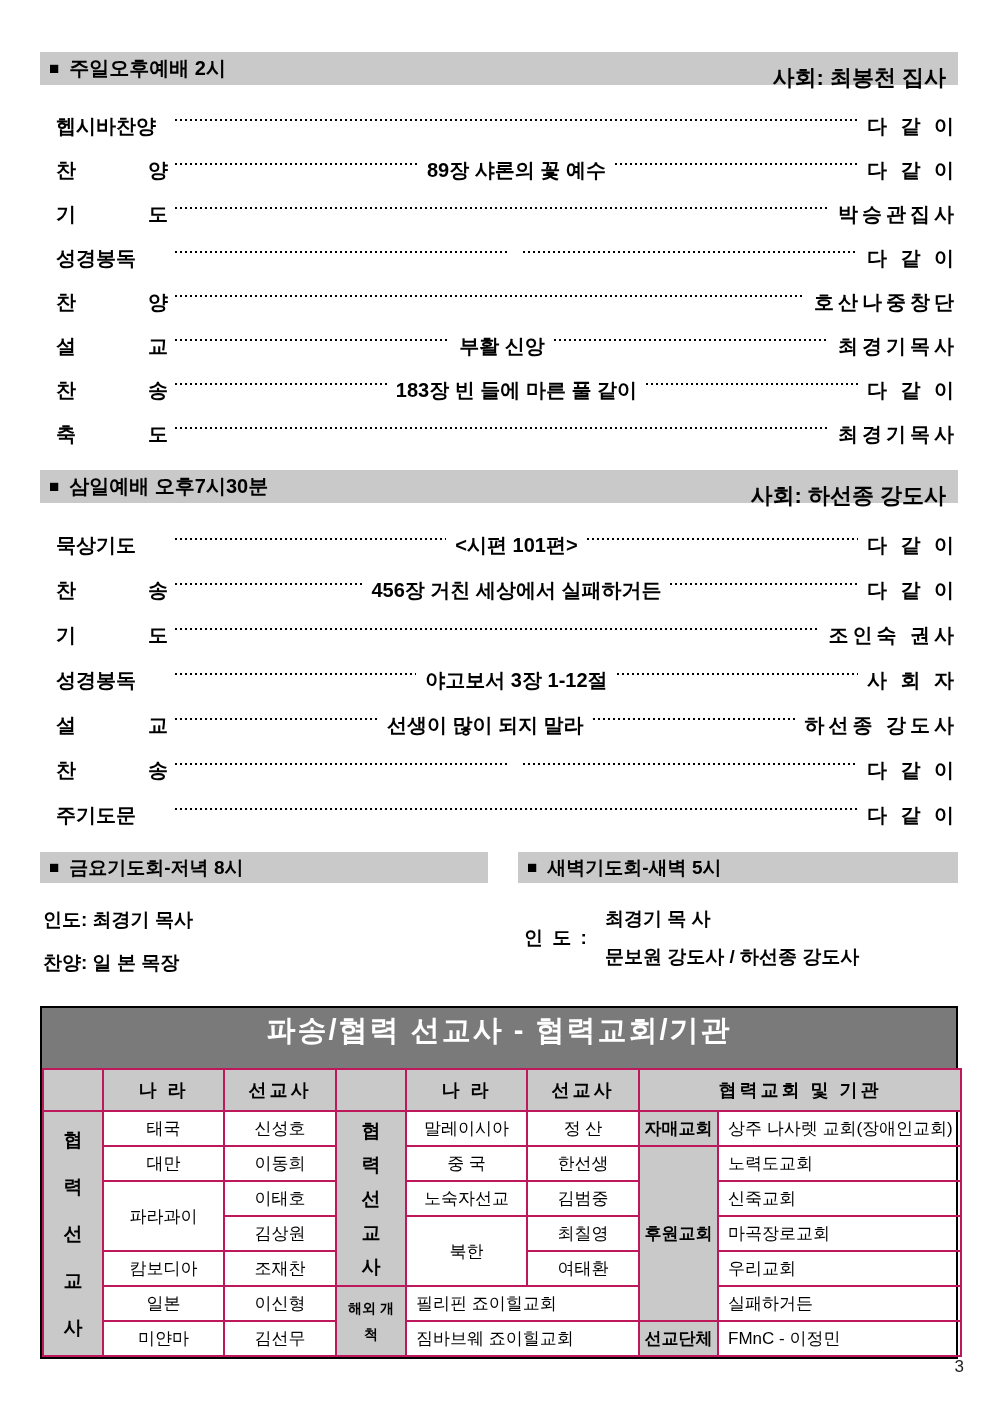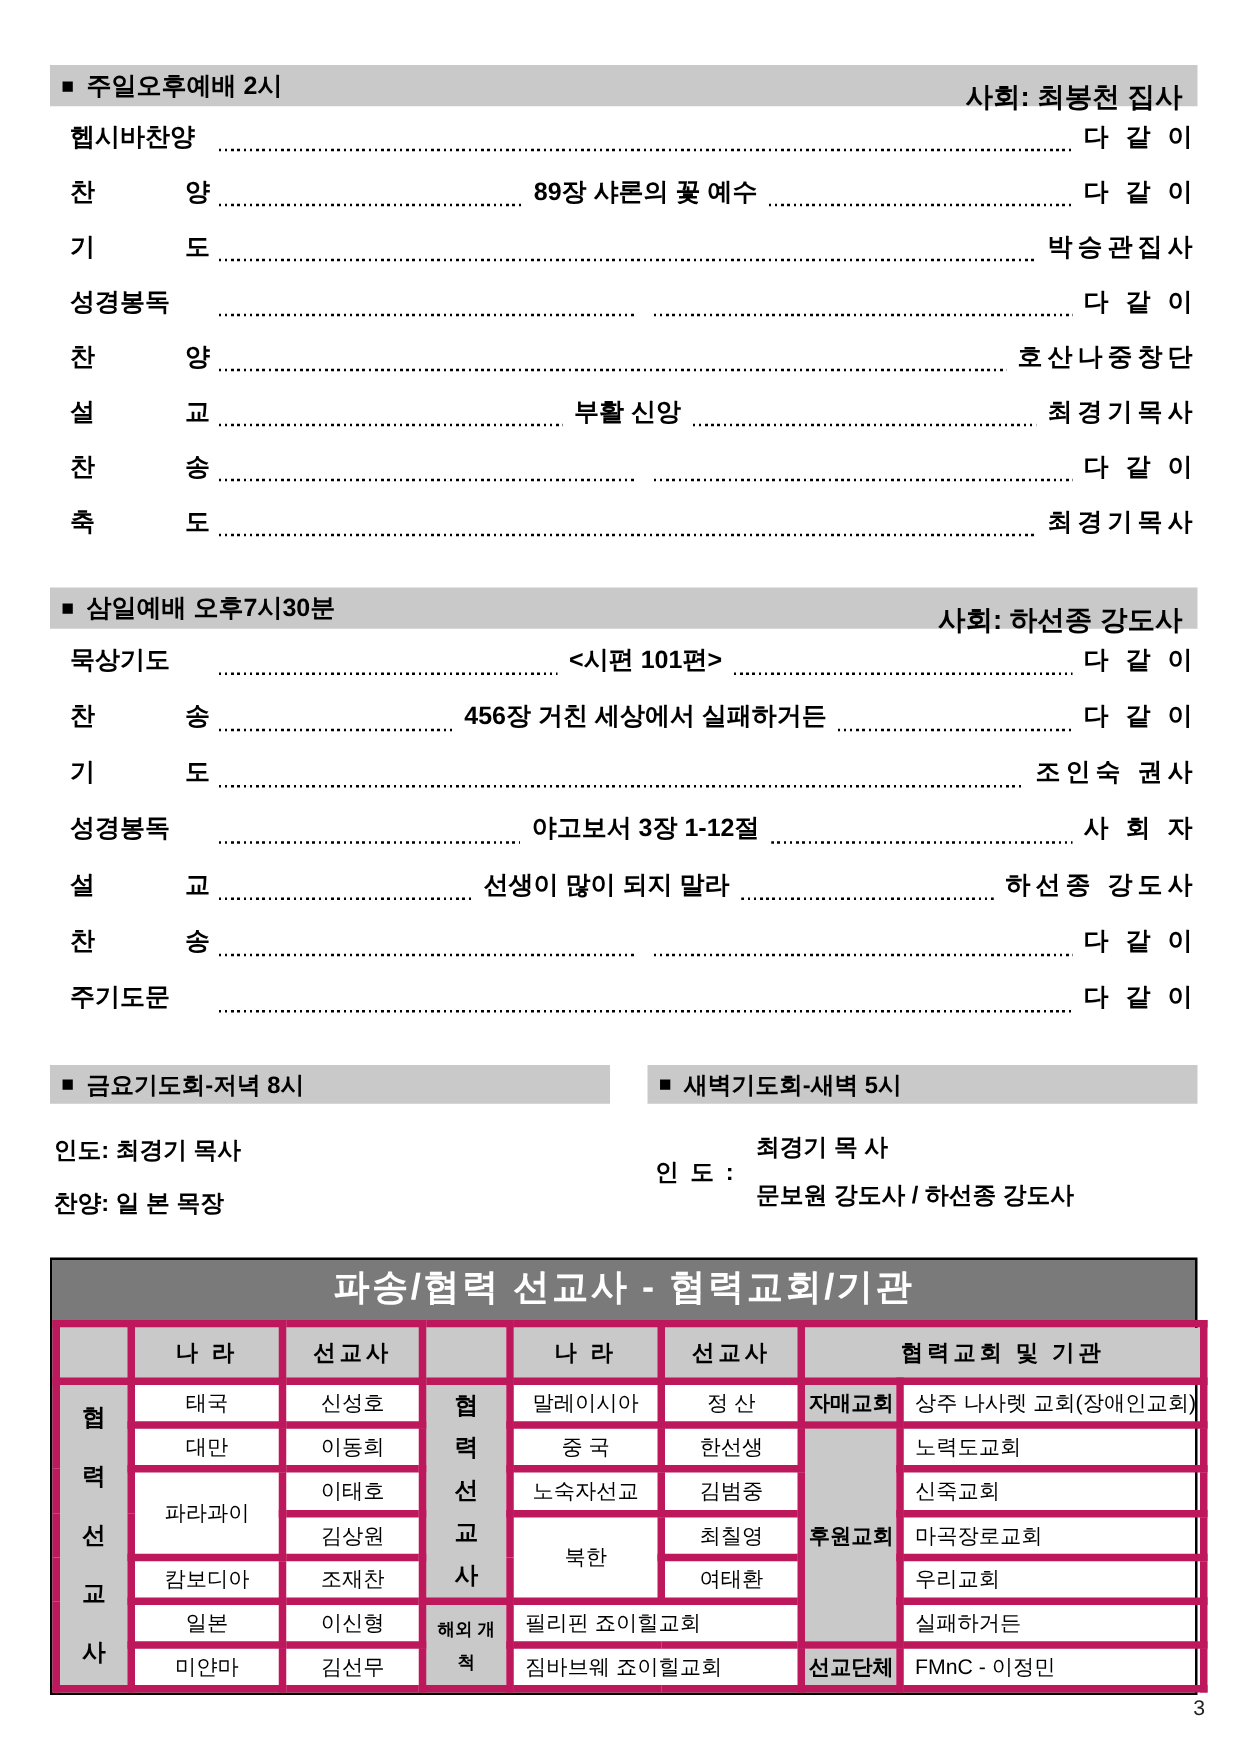--- a/index.html
+++ b/index.html
@@ -14,44 +14,44 @@
     background:#c9c9c9; display:flex; justify-content:space-between; align-items:center;
     height:33px; padding:0 12px 0 9px; font-weight:bold; font-size:20px;
   }
   .secleft { display:flex; align-items:center; }
   .bullet { font-size:17px; margin-right:10px; line-height:1; }
   .secright { font-size:22px;margin-top:18px; }
   .secbar.small { height:31px; font-size:19px; }
 
   
   .worship { padding:11px 0 0 16px; }
-  .wrow { display:flex; align-items:flex-start; height:44px; font-size:20px; font-weight:bold; }
+  .wrow { display:flex; align-items:flex-end; height:44px; font-size:20px; font-weight:bold; }
   .worship.second .wrow { height:45px; }
   .wlabel { flex:none; display:inline-block; width:112px; text-align:justify; text-align-last:justify; }
   .dots { flex:1; height:2px; margin:4px 7px 0 7px; align-self:center;
           background-image:repeating-linear-gradient(90deg,#000 0 2px,transparent 2px 5px); }
   .wcenter { flex:none; white-space:nowrap; padding:0 2px; }
   .wright { flex:none; text-align:right; letter-spacing:4px; white-space:pre; margin-left:2px; }
 
   
   .tworow { display:flex; margin-top:23px; }
   .colA { width:448px; flex:none; }
   .colB { flex:1; margin-left:30px; }
   .fline { margin:24px 0 0 3px; font-size:19px; font-weight:bold; }
   .fline + .fline { margin-top:17px; }
   .dawnrow { display:flex; align-items:center; margin-top:17px; }
   .dawnlabel { flex:none; font-size:19px; font-weight:bold; margin:0 16px 0 6px; letter-spacing:2px; }
   .dawnlines div { font-size:19px; font-weight:bold; line-height:38px; white-space:pre; }
 
   
   .mtable { margin-top:30px; border:2px solid #000; }
   .mtitle { background:#7a7a7a; color:#ffffff; text-align:center; font-weight:bold;
-            font-size:29px; height:48px; line-height:44px; letter-spacing:2px; }
+            font-size:29px; height:60px; line-height:44px; letter-spacing:2px; }
   table { border-collapse:collapse; table-layout:fixed; width:100%; }
-  th,td { border:6px solid #be185d; text-align:center; vertical-align:middle;
+  th,td { border:2px solid #be185d; text-align:center; vertical-align:middle;
           font-size:17px; padding:0 3px; white-space:nowrap; overflow:hidden; }
   thead th { background:#c9c9c9; height:40px; font-size:18px; font-weight:bold; letter-spacing:3px; }
   tbody tr { height:35px; }
   .gcell { background:#c9c9c9; font-weight:bold; }
   .lcell { text-align:left; padding-left:9px; }
   .vlabel1 { display:inline-block; width:21px; word-break:break-all; white-space:normal;
              line-height:47px; font-weight:bold; font-size:19px; }
   .vlabel2 { display:inline-block; width:21px; word-break:break-all; white-space:normal;
              line-height:34px; font-weight:bold; font-size:19px; }
   .wrap2 { display:inline-block; width:48px; white-space:normal; line-height:26px;
@@ -103,20 +103,21 @@
     <div class="wrow">
       <span class="wlabel">설 교</span>
       <span class="dots"></span>
       <span class="wcenter">부활 신앙</span>
       <span class="dots"></span>
       <span class="wright">최경기목사</span>
     </div>
     <div class="wrow">
       <span class="wlabel">찬 송</span>
       <span class="dots"></span>
+      <span class="wcenter">183장 빈 들에 마른 풀 같이</span>
       <span class="dots"></span>
       <span class="wright">다 같 이</span>
     </div>
     <div class="wrow">
       <span class="wlabel">축 도</span>
       <span class="dots"></span>
       <span class="wright">최경기목사</span>
     </div>
   </div>
 

